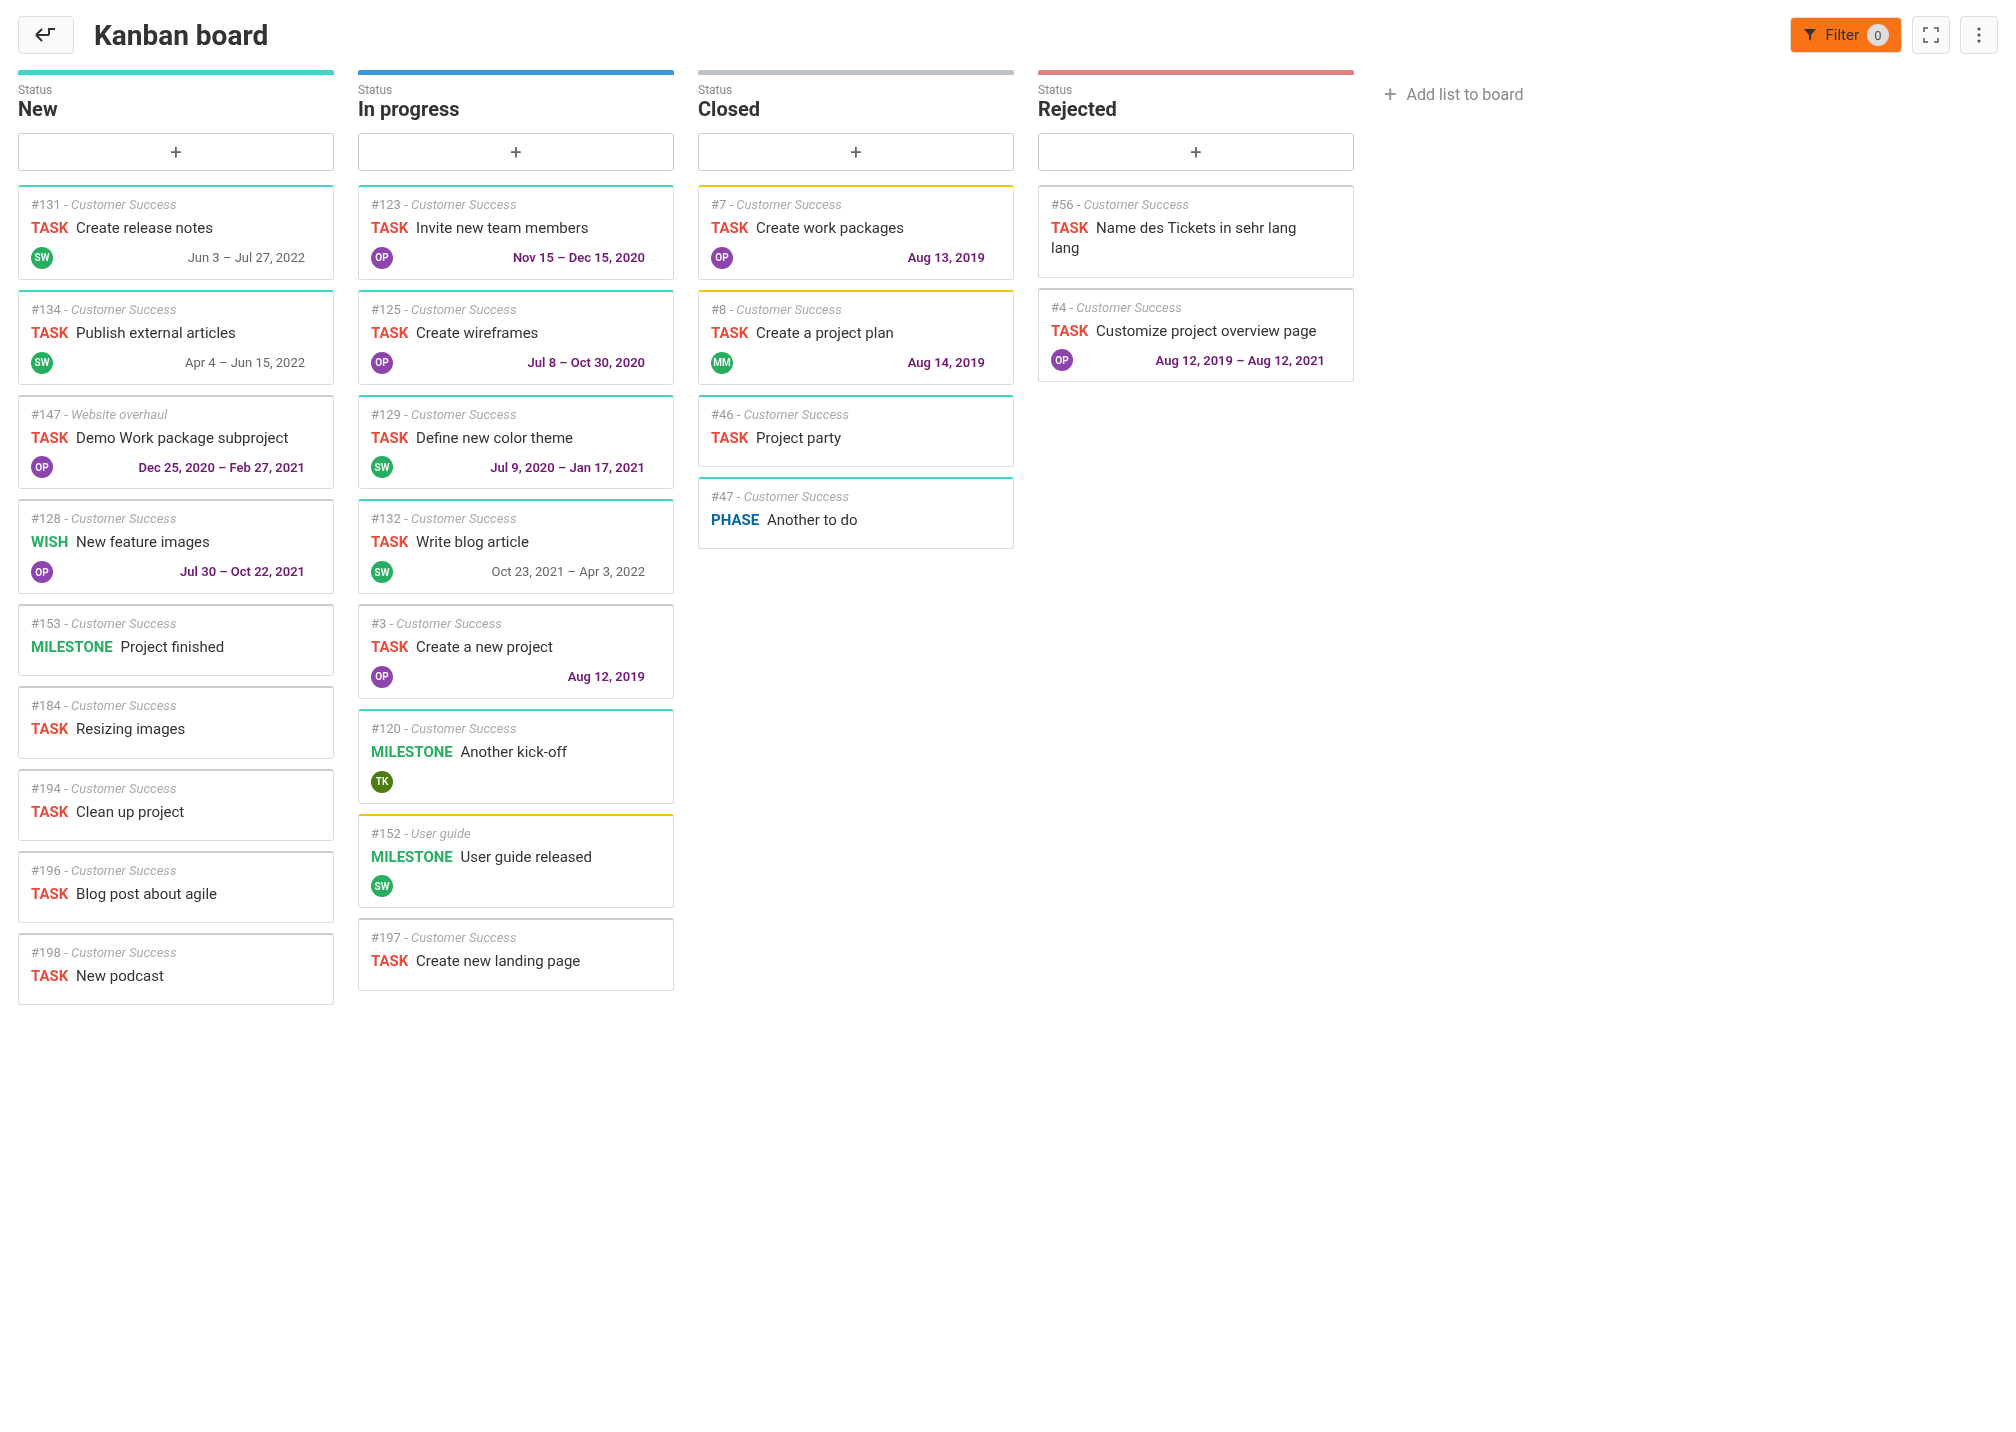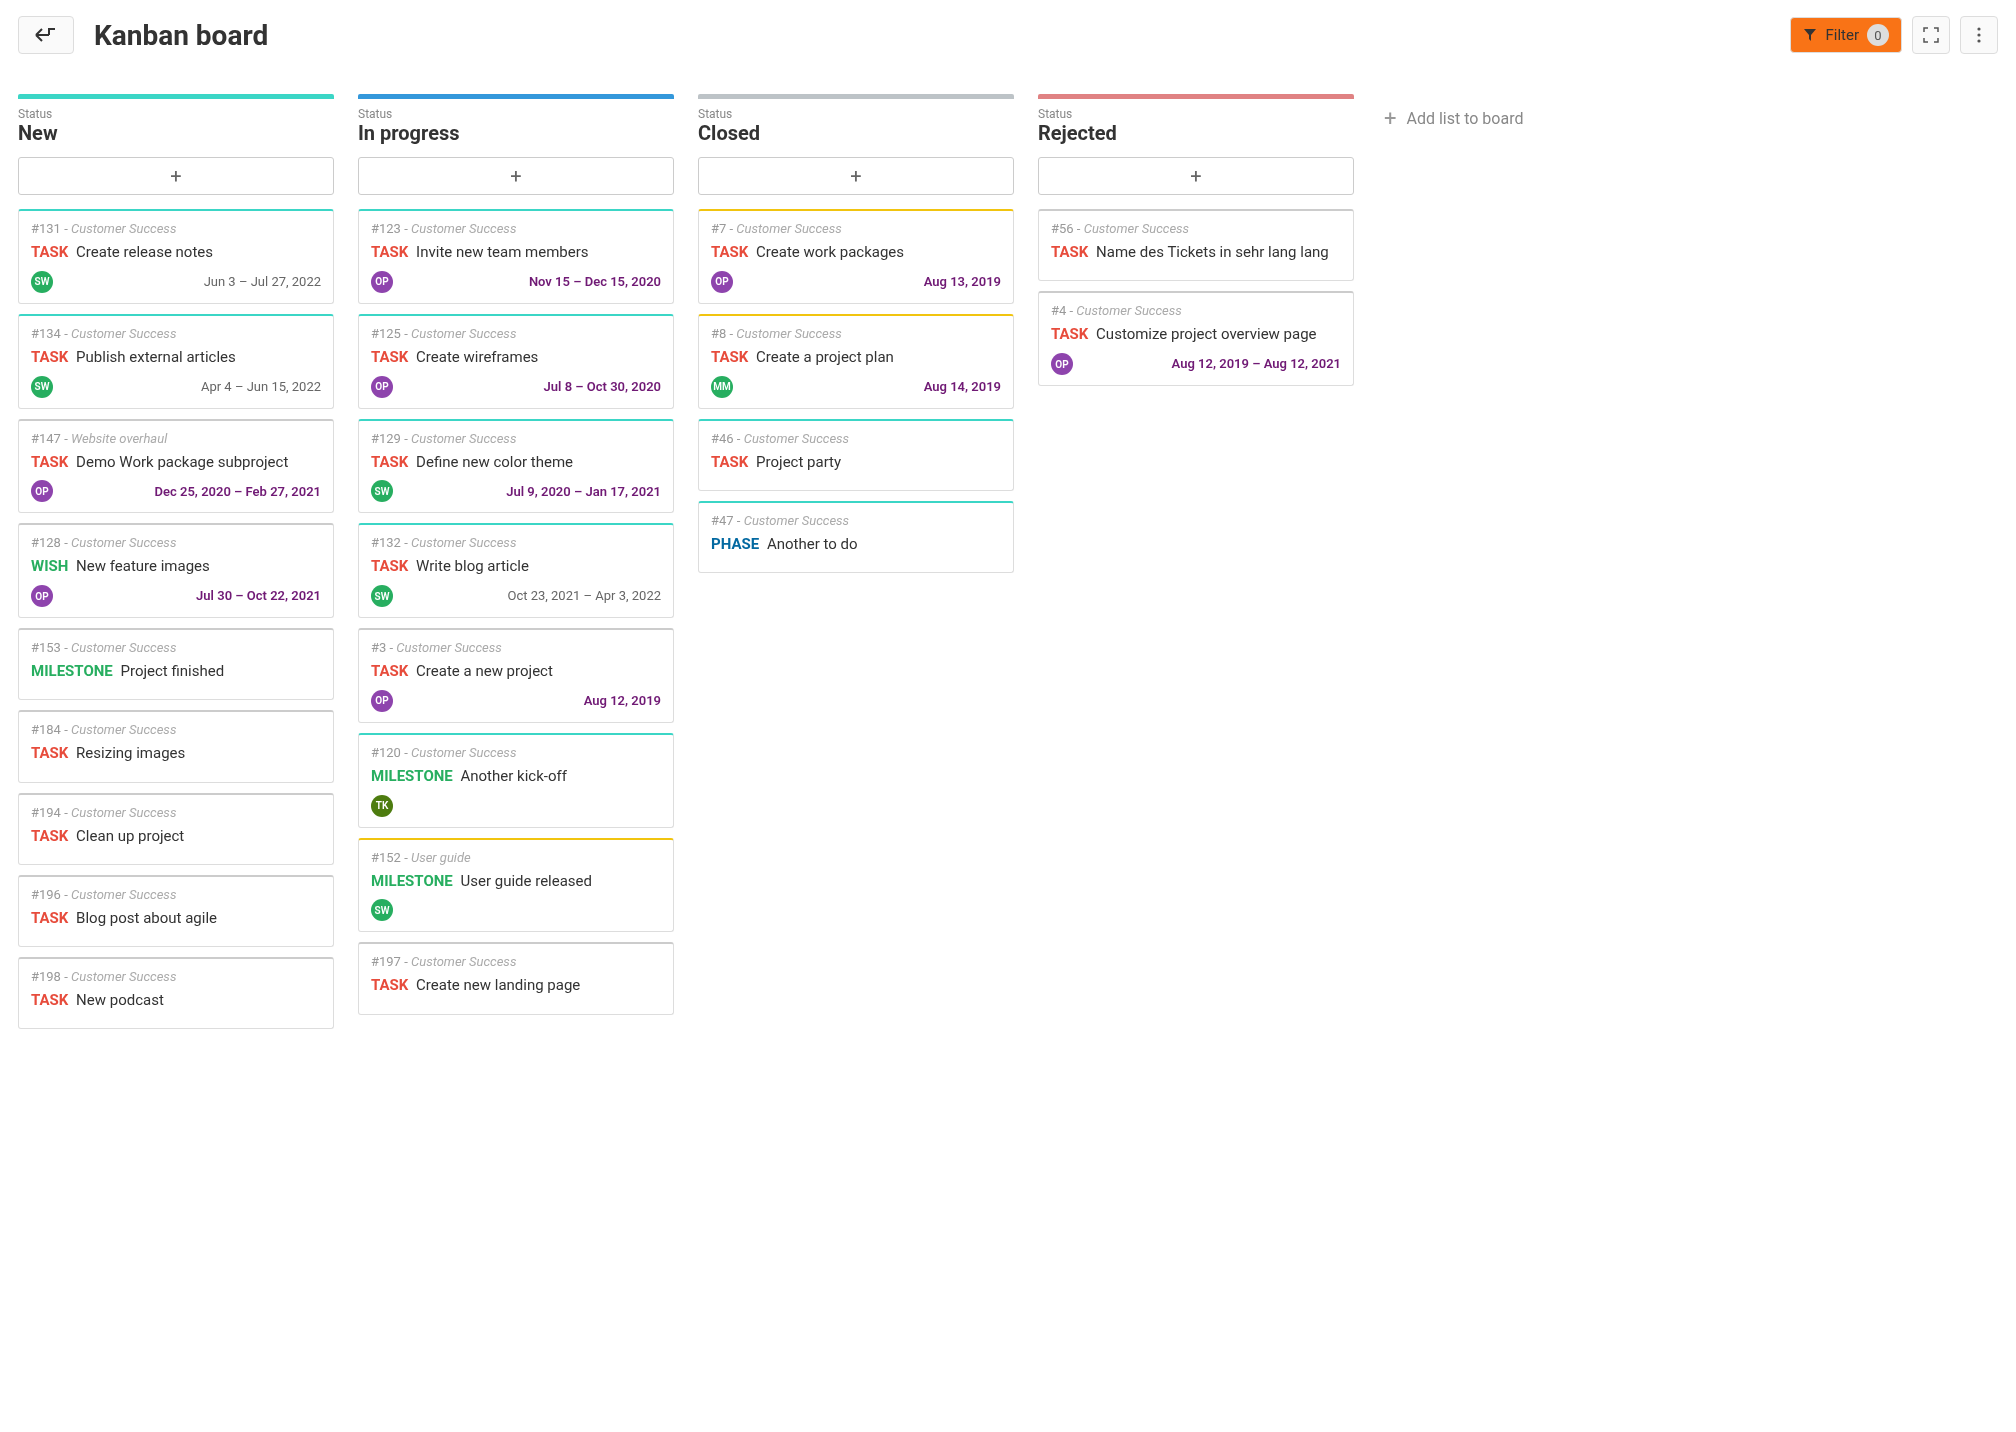--- a/index.html
+++ b/index.html
@@ -6,21 +6,21 @@
 body {
   font-family: -apple-system, BlinkMacSystemFont, "Segoe UI", Roboto, "Helvetica Neue", Arial, sans-serif;
   background: #fff;
   color: #333;
   padding: 16px 18px;
 }
 .topbar {
   display: flex;
   align-items: center;
   gap: 20px;
-  margin-bottom: 40px;
+  margin-bottom: 16px;
 }
 .back-btn {
   width: 56px;
   height: 38px;
   border: 1px solid #ddd;
   border-radius: 4px;
   background: #fafafa;
   display: flex;
   align-items: center;
   justify-content: center;
@@ -106,21 +106,21 @@
   justify-content: center;
   font-size: 20px;
   color: #666;
   margin-bottom: 14px;
   cursor: pointer;
   background: #fff;
 }
 .card {
   border: 1px solid #ddd;
   border-radius: 3px;
-  padding: 10px 12px 10px 12px;
+  padding: 10px 28px 10px 12px;
   margin-bottom: 10px;
   background: #fff;
   border-top-width: 2px;
 }
 .card-top {
   font-size: 13px;
   color: #999;
   margin-bottom: 6px;
 }
 .card-top .proj {

